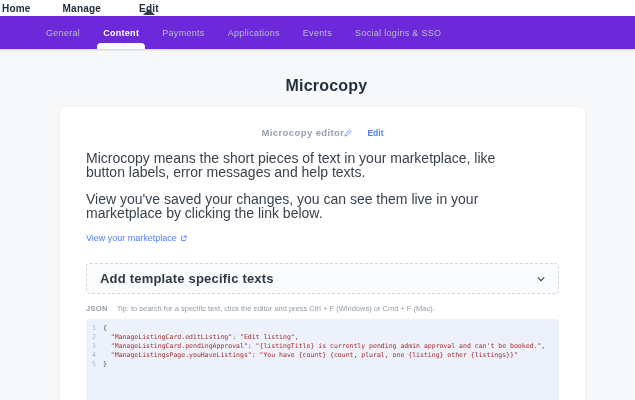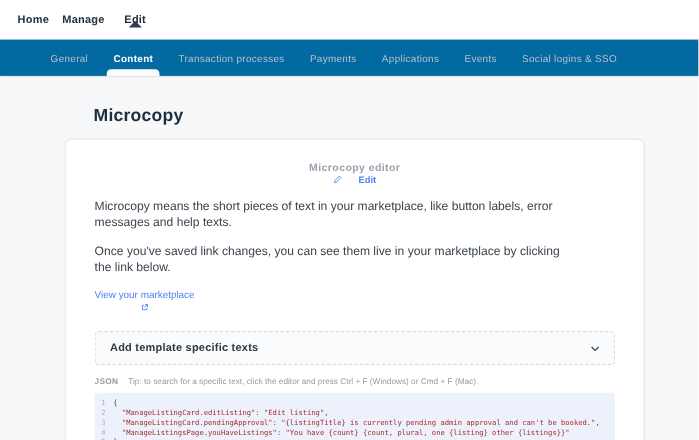--- a/index.html
+++ b/index.html
@@ -6,94 +6,94 @@
   html, body { width: 635px; height: 400px; overflow: hidden; }
   body {
     font-family: "Liberation Sans", "DejaVu Sans", sans-serif;
     background: #f7f8f9;
     color: #2b3947;
     position: relative;
   }
 
   
   .topbar {
-    height: 36px; background: #ffffff;
+    height: 16px; background: #ffffff;
     display: flex; align-items: center;
-    padding-left: 16px; gap: 12px;
+    padding-left: 2px; gap: 32px;
     position: relative;
   }
   .topbar-item {
     font-size: 10px; font-weight: 600; color: #20303e;
     letter-spacing: .2px; cursor: pointer;
   }
   .topbar-item.active { font-weight: 800; margin-left: 6px; position: relative; }
   .build-pointer {
     position: absolute; bottom: -1px; left: 50%; transform: translateX(-50%);
     width: 0; height: 0;
     border-left: 6px solid transparent; border-right: 6px solid transparent;
     border-bottom: 6px solid #2d3e50;
   }
 
   
   .navbar {
-    height: 33px; background: #0369a1;
+    height: 33px; background: #6d28d9;
     display: flex; align-items: center;
     padding-left: 46px; gap: 23px;
     box-shadow: 0 1px 2px rgba(20,30,40,.18);
     position: relative;
   }
   .nav-item {
     font-size: 9px; color: #b7c1cb; letter-spacing: .3px;
     cursor: pointer; position: relative;
     height: 100%; display: flex; align-items: center;
   }
   .nav-item.active { color: #ffffff; font-weight: 700; }
   .nav-item.active .tab-indicator {
     position: absolute; bottom: 0; left: -6px; right: -6px; height: 6px;
     background: #fbfcfd; border-radius: 4px 4px 0 0;
   }
 
   
   .page-head {
-    display: flex; justify-content: space-between; align-items: flex-end;
+    display: flex; justify-content: center; align-items: flex-end;
     margin: 0 67px 0 85px; padding-top: 28px;
   }
   .page-title {
     font-size: 16px; font-weight: 700; color: #1f2e3d; letter-spacing: .2px;
   }
   a.link { color: #4c7ef7; text-decoration: none; cursor: pointer; }
   .doc-link { font-size: 8.5px; display: inline-flex; align-items: center; gap: 3px; padding-bottom: 2px; }
 
   .ext-icon svg, .pencil-icon svg, .chev-icon svg { display: block; }
 
   
   .card {
     background: #ffffff;
     width: 525px; margin: 12px 0 0 60px;
     border-radius: 5px;
     box-shadow: 0 1px 3px rgba(40,50,60,.10), 0 0 1px rgba(40,50,60,.08);
     padding: 20px 26px 26px 26px;
   }
-  .card-head { display: flex; justify-content: center; align-items: center; flex-direction: column; }
+  .card-head { display: flex; justify-content: center; align-items: center; }
   .card-title { font-size: 9.5px; color: #97a1ac; letter-spacing: .4px; font-weight: 600; }
   .edit-link { font-size: 8.5px; display: inline-flex; align-items: center; gap: 15px; font-weight: 600; }
 
-  .card p { font-size: 11px; color: #39434e; line-height: 14px; margin-top: 13px; max-width: 440px; }
-  .mk-link { font-size: 9px; display: inline-flex; align-items: center; gap: 3px; margin-top: 13px; flex-direction: column; }
+  .card p { font-size: 14px; color: #39434e; line-height: 14px; margin-top: 13px; max-width: 440px; }
+  .mk-link { font-size: 9px; display: inline-flex; align-items: center; gap: 3px; margin-top: 13px; }
 
   
   .accordion {
     margin-top: 18px;
     border: 1px dashed #d3d8df; border-radius: 4px;
     background: #fafbfc;
     height: 31px; padding: 0 13px;
     display: flex; align-items: center; justify-content: space-between;
     cursor: pointer;
   }
-  .accordion-label { font-size: 10px; font-weight: 700; color: #2e3944; letter-spacing: .2px; }
+  .accordion-label { font-size: 13px; font-weight: 700; color: #2e3944; letter-spacing: .2px; }
 
   
   .editor-meta { display: flex; align-items: flex-end; gap: 9px; margin-top: 10px; }
   .format-label { font-size: 7.5px; color: #929ca6; font-weight: 600; letter-spacing: .3px; }
   .tip { font-size: 7.5px; color: #929ca6; }
 
   
   .editor {
     margin-top: 6px; background: #edf1fb; border-radius: 3px;
     padding: 5px 6px 5px 0; height: 130px; overflow: hidden;
@@ -122,21 +122,20 @@
     <span class="build-pointer"></span>
   </span>
 </div>
 
 <div class="navbar">
   <span class="nav-item">General</span>
   <span class="nav-item active">
     <span>Content</span>
     <span class="tab-indicator"></span>
   </span>
-  <span class="nav-item">Transaction processes</span>
   <span class="nav-item">Payments</span>
   <span class="nav-item">Applications</span>
   <span class="nav-item">Events</span>
   <span class="nav-item">Social logins &amp; SSO</span>
 </div>
 
 <div class="page-head">
   <h1 class="page-title">Microcopy</h1>
 </div>
 
@@ -148,21 +147,21 @@
       <span class="pencil-icon">
         <svg width="8" height="8" viewBox="0 0 12 12">
             <path d="M8.3 1.6l2.1 2.1L4.2 9.9l-2.7.6.6-2.7z" fill="none" stroke="#4c7ef7" stroke-width="1.2"></path>
           </svg>
       </span>
       <span>Edit</span>
     </a>
   </div>
 
   <p>Microcopy means the short pieces of text in your marketplace, like button labels, error messages and help texts.</p>
-  <p>Once you've saved link changes, you can see them live in your marketplace by clicking the link below.</p>
+  <p>View you've saved your changes, you can see them live in your marketplace by clicking the link below.</p>
 
   <a class="link mk-link">
     <span>View your marketplace</span>
     <span class="ext-icon">
       <svg width="7" height="7" viewBox="0 0 12 12">
           <path d="M5 2.5H2.5v7h7V7" fill="none" stroke="#4c7ef7" stroke-width="1.4"></path>
           <path d="M6.5 1.5h4v4M10.5 1.5L5.8 6.2" fill="none" stroke="#4c7ef7" stroke-width="1.4"></path>
         </svg>
     </span>
   </a>

